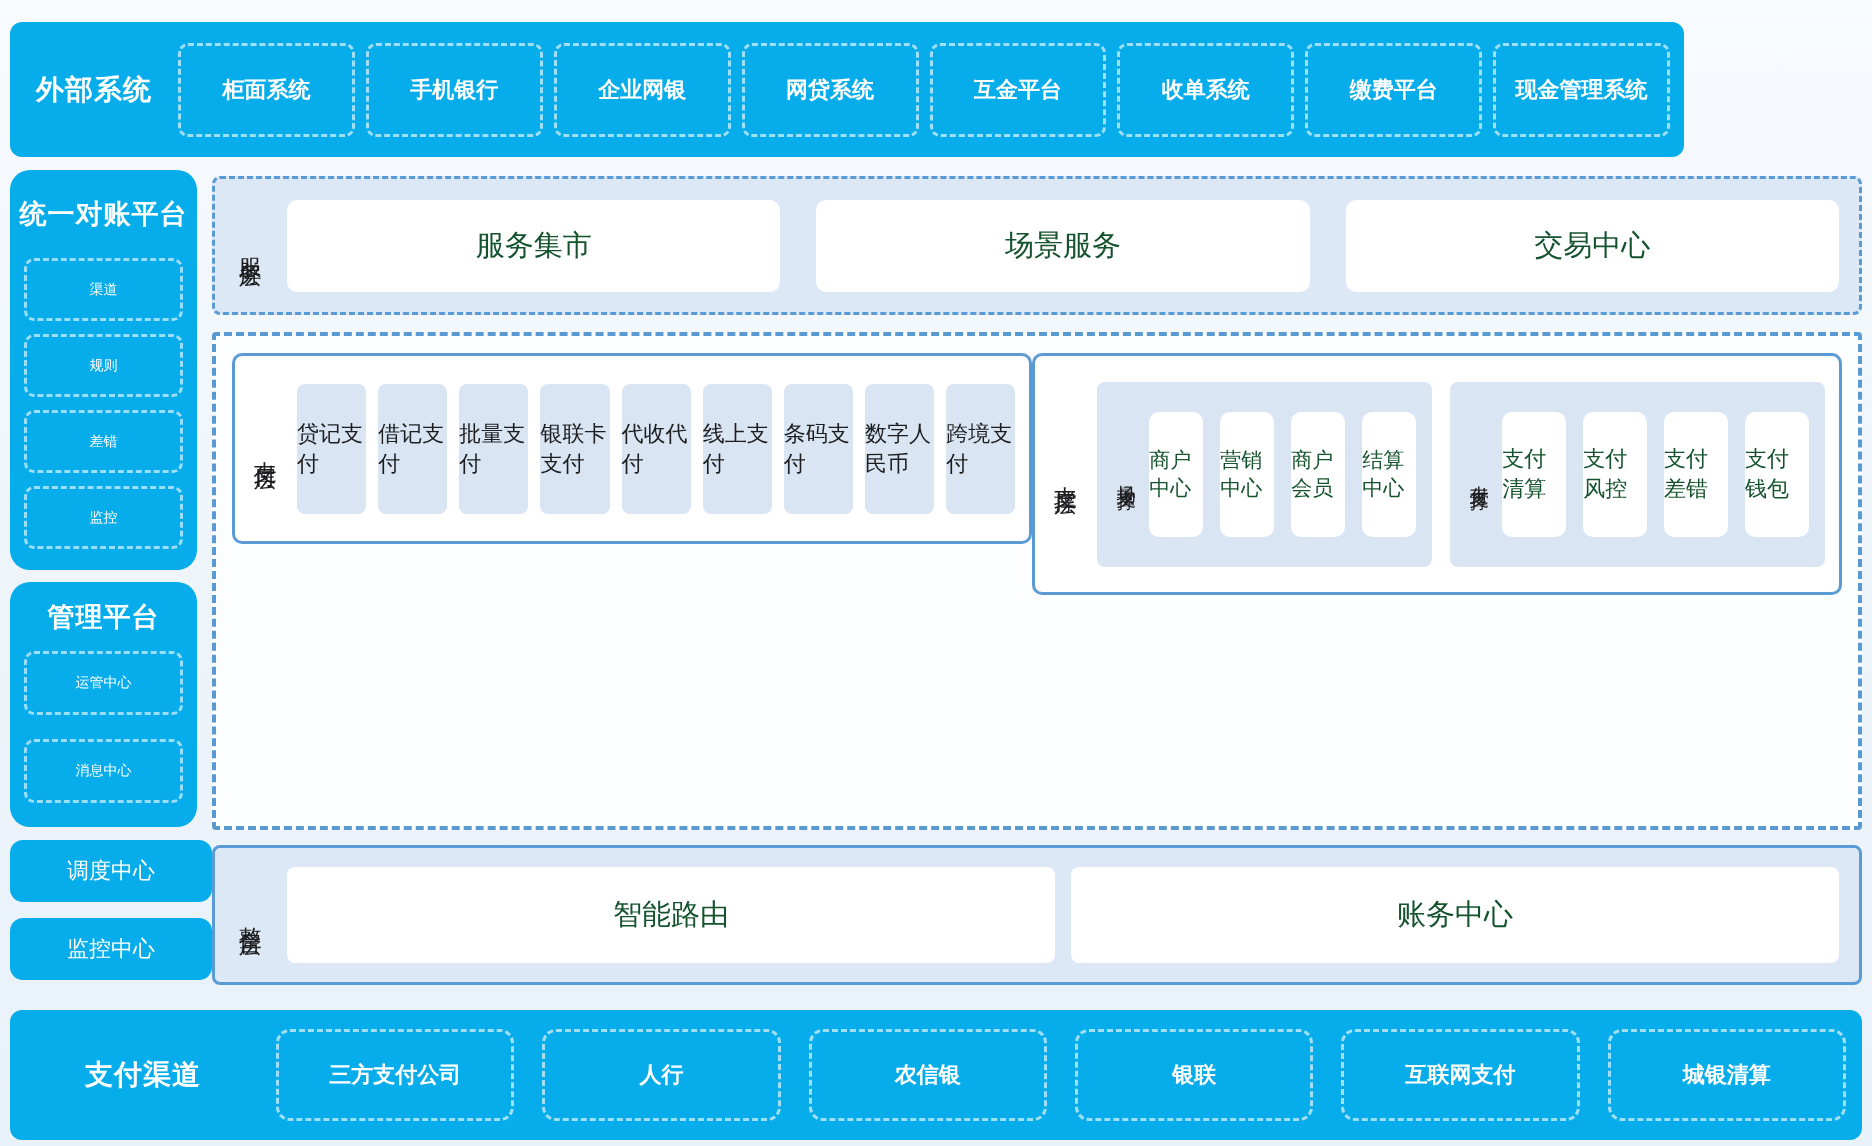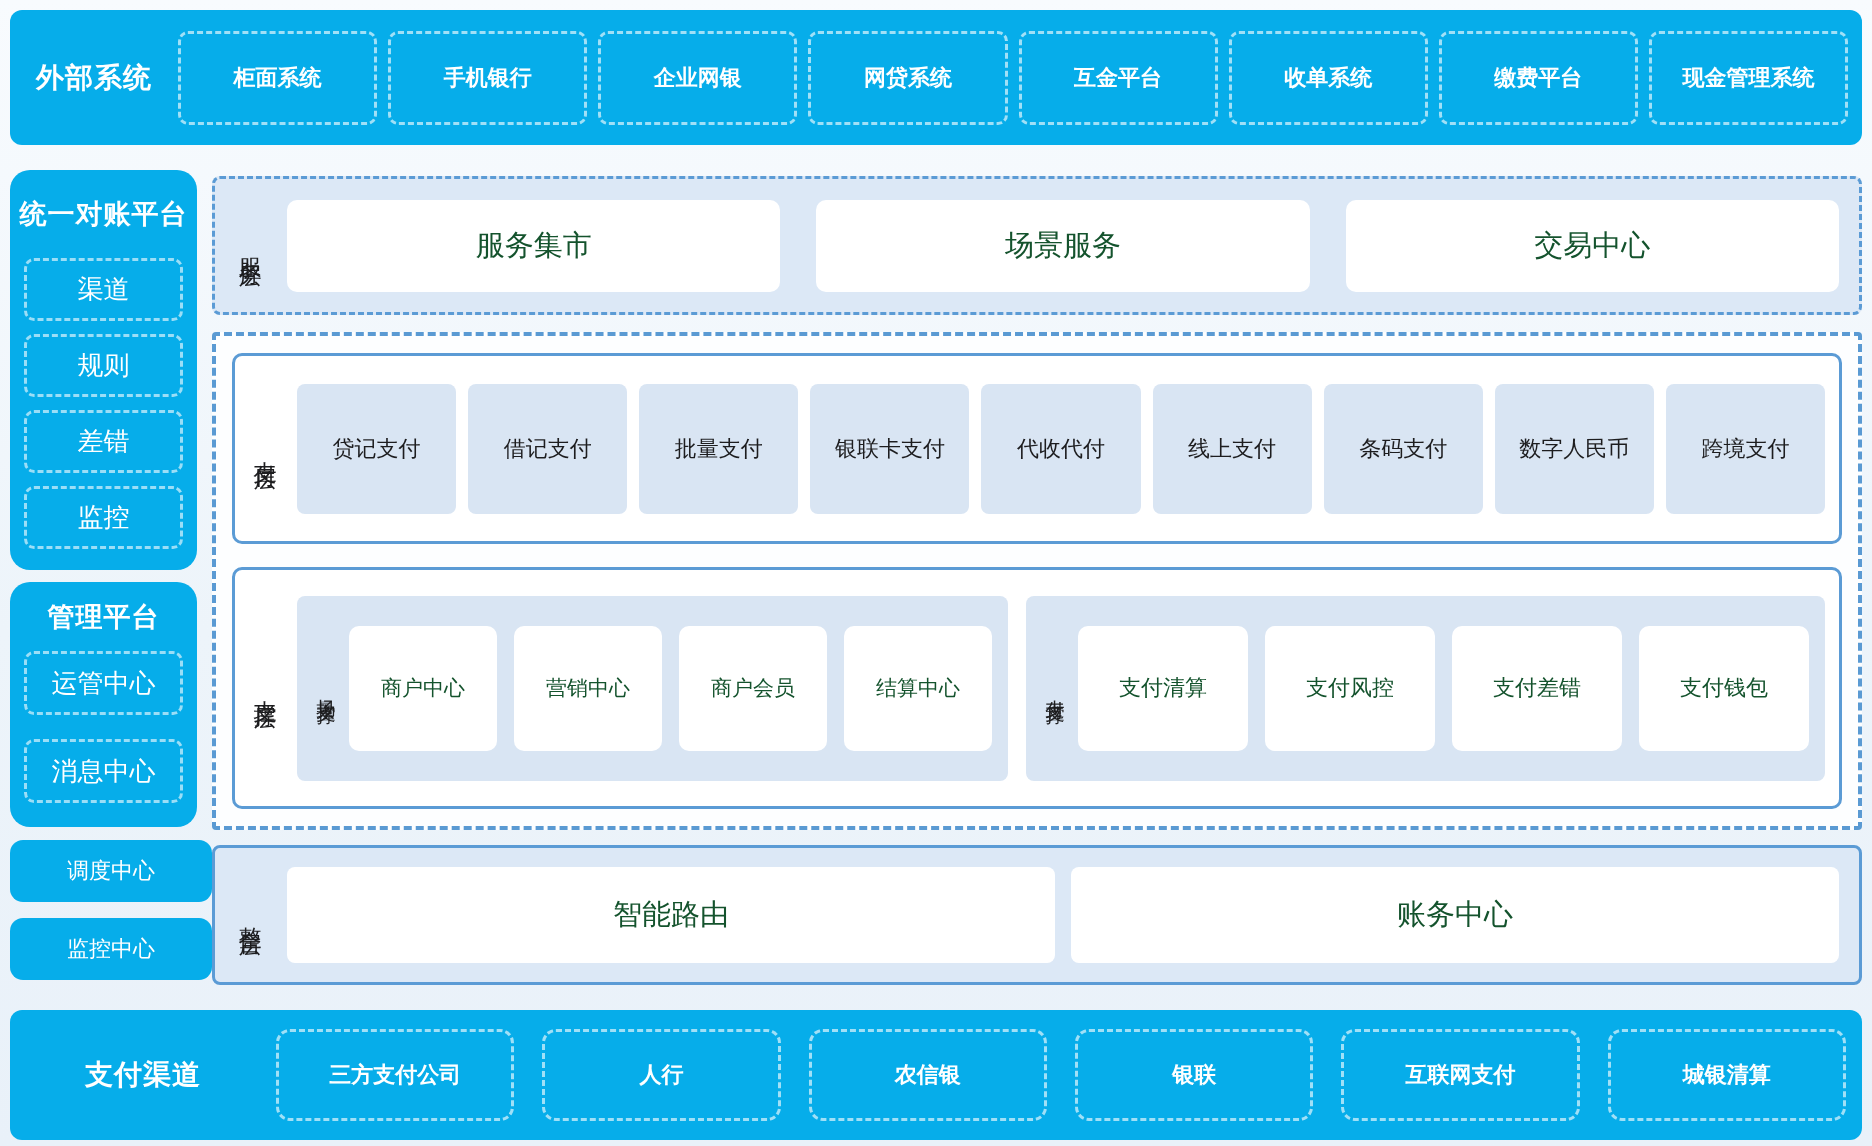--- a/index.html
+++ b/index.html
@@ -15,21 +15,21 @@
 
   
   .bar {
     position:absolute; background:#06adea; border-radius:12px;
     display:flex; align-items:center; color:#fff;
   }
   .bar-title {
     flex:0 0 auto; text-align:center; font-weight:bold; font-size:28px;
     color:#fff; letter-spacing:1px;
   }
-  .top-bar { left:10px; top:10px; width:1852px; height:135px; padding-right:14px; }
+  .top-bar { left:10px; top:22px; width:1674px; height:135px; padding-right:14px; }
   .top-bar .bar-title { width:168px; }
   .bottom-bar { left:10px; top:1010px; width:1852px; height:130px; padding-right:16px; }
   .bottom-bar .bar-title { width:266px; }
   .bar-items { flex:1; display:flex; align-items:center; }
   .top-bar .bar-items { gap:11px; height:94px; }
   .bottom-bar .bar-items { gap:28px; height:92px; }
   .bar-box {
     flex:1; height:100%; border:3px dashed rgba(255,255,255,.62);
     display:flex; align-items:center; justify-content:center;
     font-size:22px; font-weight:600; color:#fff;
@@ -46,21 +46,21 @@
   .panel-mgmt  { top:582px; height:245px; }
   .side-title {
     color:#fff; font-weight:bold; font-size:27px; letter-spacing:1px;
     display:flex; align-items:center; justify-content:center;
   }
   .panel-recon .side-title { height:88px; }
   .panel-mgmt  .side-title { height:70px; }
   .side-box {
     width:159px; height:63px; border:3px dashed rgba(255,255,255,.6);
     border-radius:10px; display:flex; align-items:center; justify-content:center;
-    color:#fff; font-size:26px; font-weight:500; margin-bottom:13px; flex:0 0 auto;
+    color:#fff; font-size:14px; font-weight:500; margin-bottom:13px; flex:0 0 auto;
   }
   .panel-mgmt .side-box { margin-bottom:24px; height:64px; }
   .side-solid {
     position:absolute; left:10px; width:202px; height:62px; background:#06adea;
     border-radius:13px; display:flex; align-items:center; justify-content:center;
     color:#fff; font-size:22px; font-weight:500;
   }
   .solo-1 { top:840px; } .solo-2 { top:918px; }
 
   
@@ -82,21 +82,21 @@
   .svc-layer .row { gap:36px; height:92px; }
   .big-box {
     flex:1; height:100%; background:#fff; border-radius:10px;
     display:flex; align-items:center; justify-content:center;
     font-size:29px; color:#14532d;
   }
 
   .dashed-wrap {
     top:332px; height:498px; background:#fdfeff;
     border:4px dashed #5a9ad3; border-radius:4px;
-    padding:17px 16px; display:flex; flex-direction:column; justify-content:space-between;
+    padding:17px 16px; display:flex; flex-direction:row; justify-content:space-between;
   }
   .solid-panel {
     border:3px solid #5b9bd5; border-radius:10px; background:#fff;
     display:flex; align-items:center;
   }
   .pay-layer { height:191px; padding-right:14px; }
   .pay-layer .v-label { width:62px; }
   .pay-layer .row { gap:12px; height:130px; }
   .lite-box {
     flex:1; height:100%; background:#d9e5f3; border-radius:8px;

